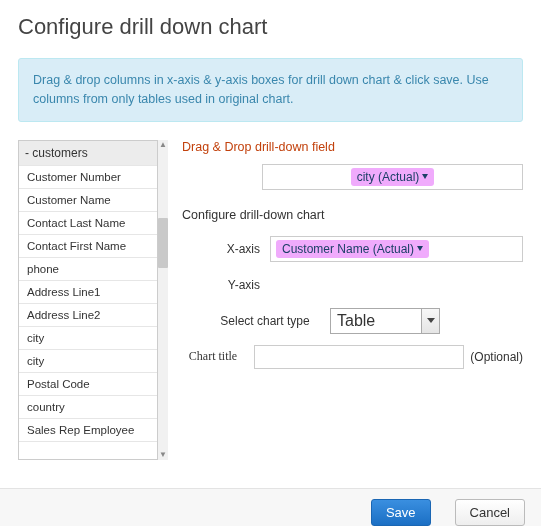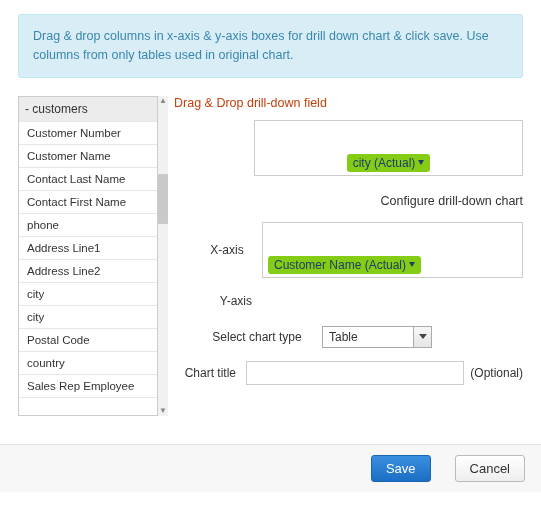--- a/index.html
+++ b/index.html
@@ -1,55 +1,56 @@
 <!DOCTYPE html>
 <html><head>
 <meta charset="utf-8">
 <style>
 * { box-sizing: border-box; margin: 0; padding: 0; }
 body { font-family: Arial, Helvetica, sans-serif; font-size: 13px; color: #333; background: #fff; width: 541px; }
 .dialog { padding: 14px 18px 0 18px; }
 .title { font-size: 22px; font-weight: normal; color: #444; margin-bottom: 18px; }
 .info-box { background: #d9edf7; border: 1px solid #bce8f1; color: #3a87ad; padding: 12px 14px; border-radius: 3px; line-height: 1.5; font-size: 12.5px; margin-bottom: 18px; }
-.content { display: flex; gap: 4px; }
+.content { display: flex; gap: 12px; }
 .tree-wrap { width: 152px; flex-shrink: 0; display: flex; }
 .tree { border: 1px solid #ccc; width: 140px; height: 320px; overflow: hidden; }
 .tree-node { padding: 5px 6px 5px 8px; border-bottom: 1px solid #e6e6e6; font-size: 11.5px; color: #333; white-space: nowrap; overflow: hidden; text-overflow: ellipsis; cursor: pointer; }
 .tree-root { background: #ececec; font-size: 12px; padding-left: 6px; }
 .tree-root::before { content: "- "; }
 .tree-scroll { width: 10px; background: #f1f1f1; position: relative; }
 .tree-thumb { background: #c9c9c9; position: absolute; top: 78px; width: 100%; height: 50px; border-radius: 1px; }
 .tree-arrow { position: absolute; left: 0; width: 100%; height: 10px; font-size: 8px; text-align: center; color: #888; }
 .tree-arrow.up { top: 0; }
 .tree-arrow.down { bottom: 0; }
 .config { flex: 1; }
 .section-title { font-size: 12.5px; color: #c2410c; margin-bottom: 10px; }
 .drop-row { display: flex; align-items: center; margin-bottom: 10px; min-height: 26px; }
 .row-label { width: 94px; text-align: right; padding-right: 10px; font-size: 12px; color: #333; }
 .drop-box { border: 1px solid #ccc; flex: 1; padding: 3px 5px; min-height: 26px; display: flex; align-items: center; background: #fff; }
 .drop-box.center { justify-content: center; }
-.tag { background: #84cc16; border-radius: 3px; padding: 2px 6px; font-size: 12px; color: #1b3f66; display: inline-flex; align-items: center; gap: 3px; cursor: pointer; margin-top: 30px; }
+.tag { background: #f0abfc; border-radius: 3px; padding: 2px 6px; font-size: 12px; color: #1b3f66; display: inline-flex; align-items: center; gap: 3px; cursor: pointer; }
 .tag-caret { width: 0; height: 0; border-left: 3.5px solid transparent; border-right: 3.5px solid transparent; border-top: 5px solid #1b3f66; display: inline-block; }
 .select-wrap { border: 1px solid #aaa; display: flex; background: #fff; width: 110px; }
-.select-text { flex: 1; padding: 3px 6px; font-size: 12px; }
+.select-text { flex: 1; padding: 3px 6px; font-size: 16px; }
 .select-btn { width: 18px; border-left: 1px solid #aaa; background: linear-gradient(#f7f7f7, #e5e5e5); display: flex; align-items: center; justify-content: center; cursor: pointer; }
 .sb-caret { width: 0; height: 0; border-left: 4px solid transparent; border-right: 4px solid transparent; border-top: 5px solid #444; }
 .text-input { border: 1px solid #ccc; flex: 1; height: 24px; padding: 2px 6px; font-size: 12.5px; }
 .optional { font-size: 12px; color: #333; padding-left: 6px; }
-.configure-sub { font-size: 12.5px; color: #333; margin: 18px 0 14px 0; text-align: right; }
+.configure-sub { font-size: 12.5px; color: #333; margin: 18px 0 14px 0; }
 .indent { margin-left: 28px; }
 .footer { border-top: 1px solid #e3e3e3; background: #f7f7f7; padding: 10px 16px; display: flex; justify-content: flex-end; gap: 24px; margin-top: 28px; }
 .btn { padding: 5px 14px; border-radius: 3px; font-size: 13px; cursor: pointer; border: 1px solid; }
 .btn-primary { background: linear-gradient(#3a8fe0, #1b6fc4); color: #fff; border-color: #1a66b3; }
 .btn-default { background: linear-gradient(#fff, #eee); color: #333; border-color: #bbb; }
 </style>
 </head>
 <body>
 
 <div class="dialog">
+  <div class="title">Configure drill down chart</div>
 
   <div class="info-box">Drag &amp; drop columns in x-axis &amp; y-axis boxes for drill down chart &amp; click save. Use columns from only tables used in original chart.</div>
 
   <div class="content">
 
     <div class="tree-wrap">
       <div class="tree">
         <div class="tree-node tree-root">customers</div>
         <div class="tree-node">Customer Number</div>
         <div class="tree-node">Customer Name</div>
@@ -81,21 +82,21 @@
             <span>city (Actual)</span>
             <span class="tag-caret"></span>
           </span>
         </div>
       </div>
 
       <div class="configure-sub">Configure drill-down chart</div>
 
       <div class="indent">
         <div class="drop-row">
-          <div class="row-label" style="width:60px;text-align:center;">X-axis</div>
+          <div class="row-label" style="width:60px;">X-axis</div>
           <div class="drop-box">
             <span class="tag">
               <span>Customer Name (Actual)</span>
               <span class="tag-caret"></span>
             </span>
           </div>
         </div>
 
         <div class="drop-row">
           <div class="row-label" style="width:60px;">Y-axis</div>
@@ -106,21 +107,21 @@
           <div class="select-wrap">
             <div class="select-text">Table</div>
             <div class="select-btn">
               <div class="sb-caret"></div>
             </div>
           </div>
         </div>
       </div>
 
       <div class="drop-row" style="margin-top:6px;">
-        <div class="row-label" style="width:72px; text-align:right;">Chart title</div>
+        <div class="row-label" style="width:72px; text-align:center;font-family:Liberation Serif, serif;">Chart title</div>
         <input type="text" class="text-input" value="" style="">
         <span class="optional">(Optional)</span>
       </div>
 
     </div>
   </div>
 </div>
 
 <div class="footer">
   <button class="btn btn-primary">Save</button>

